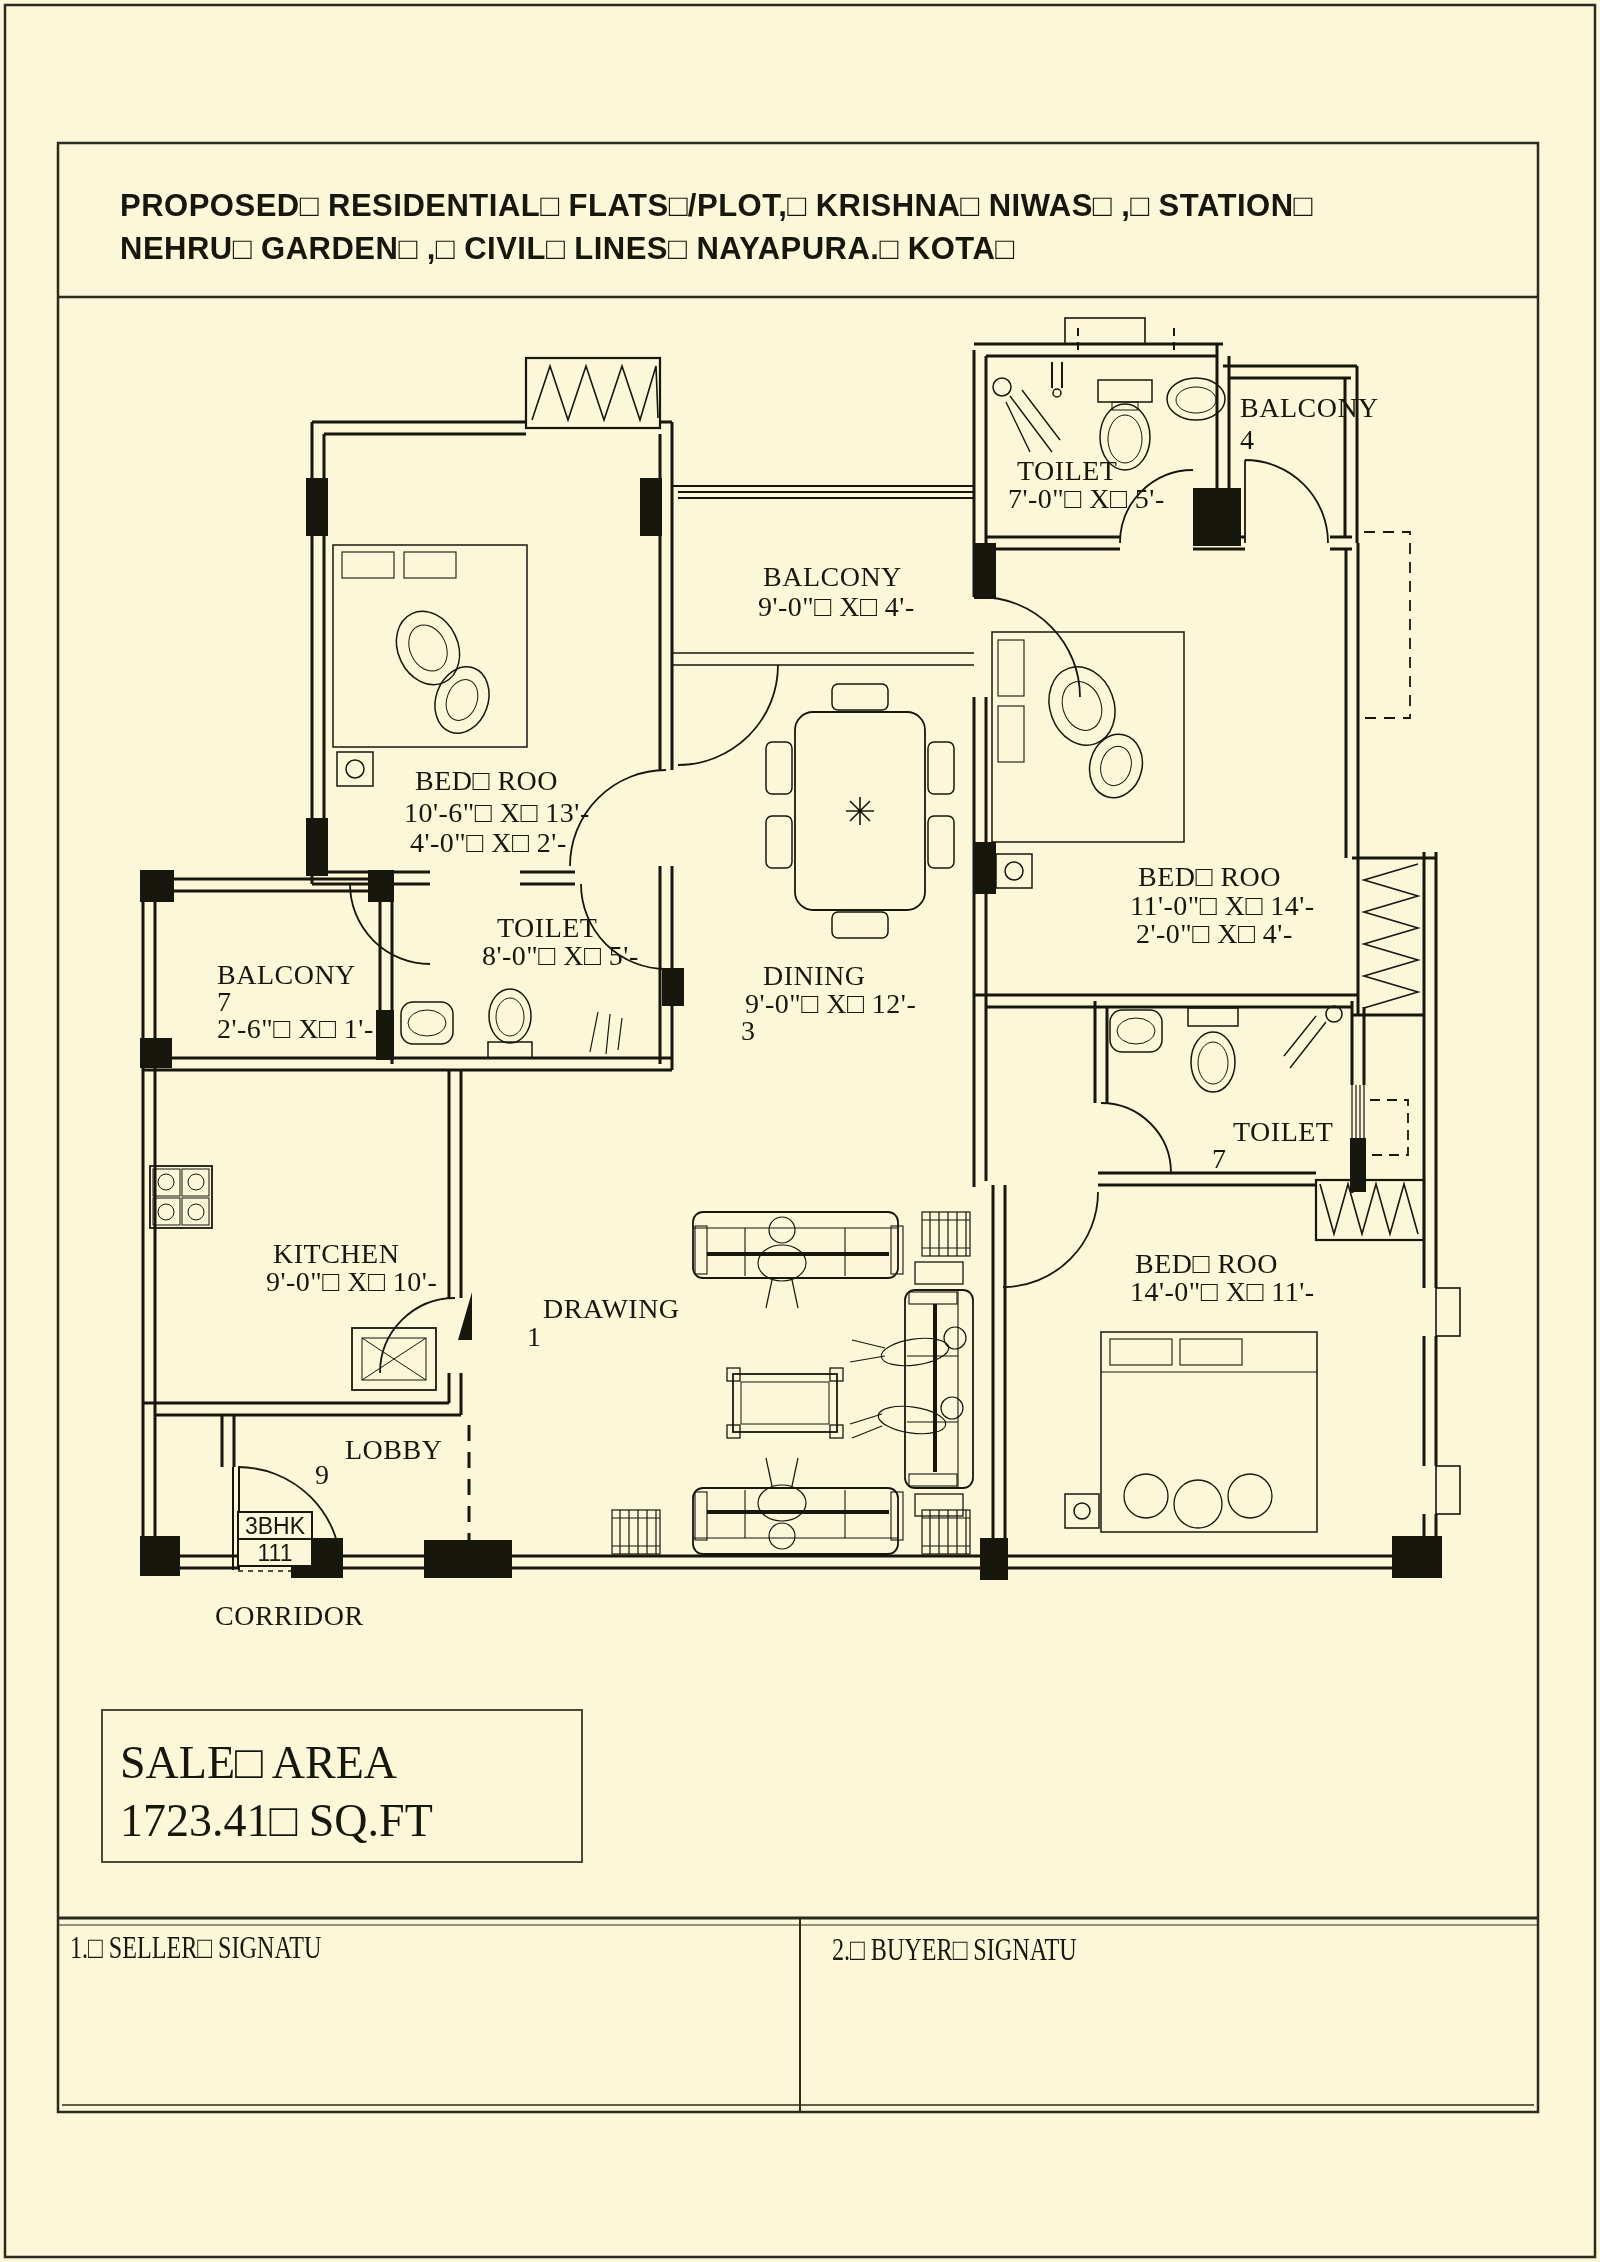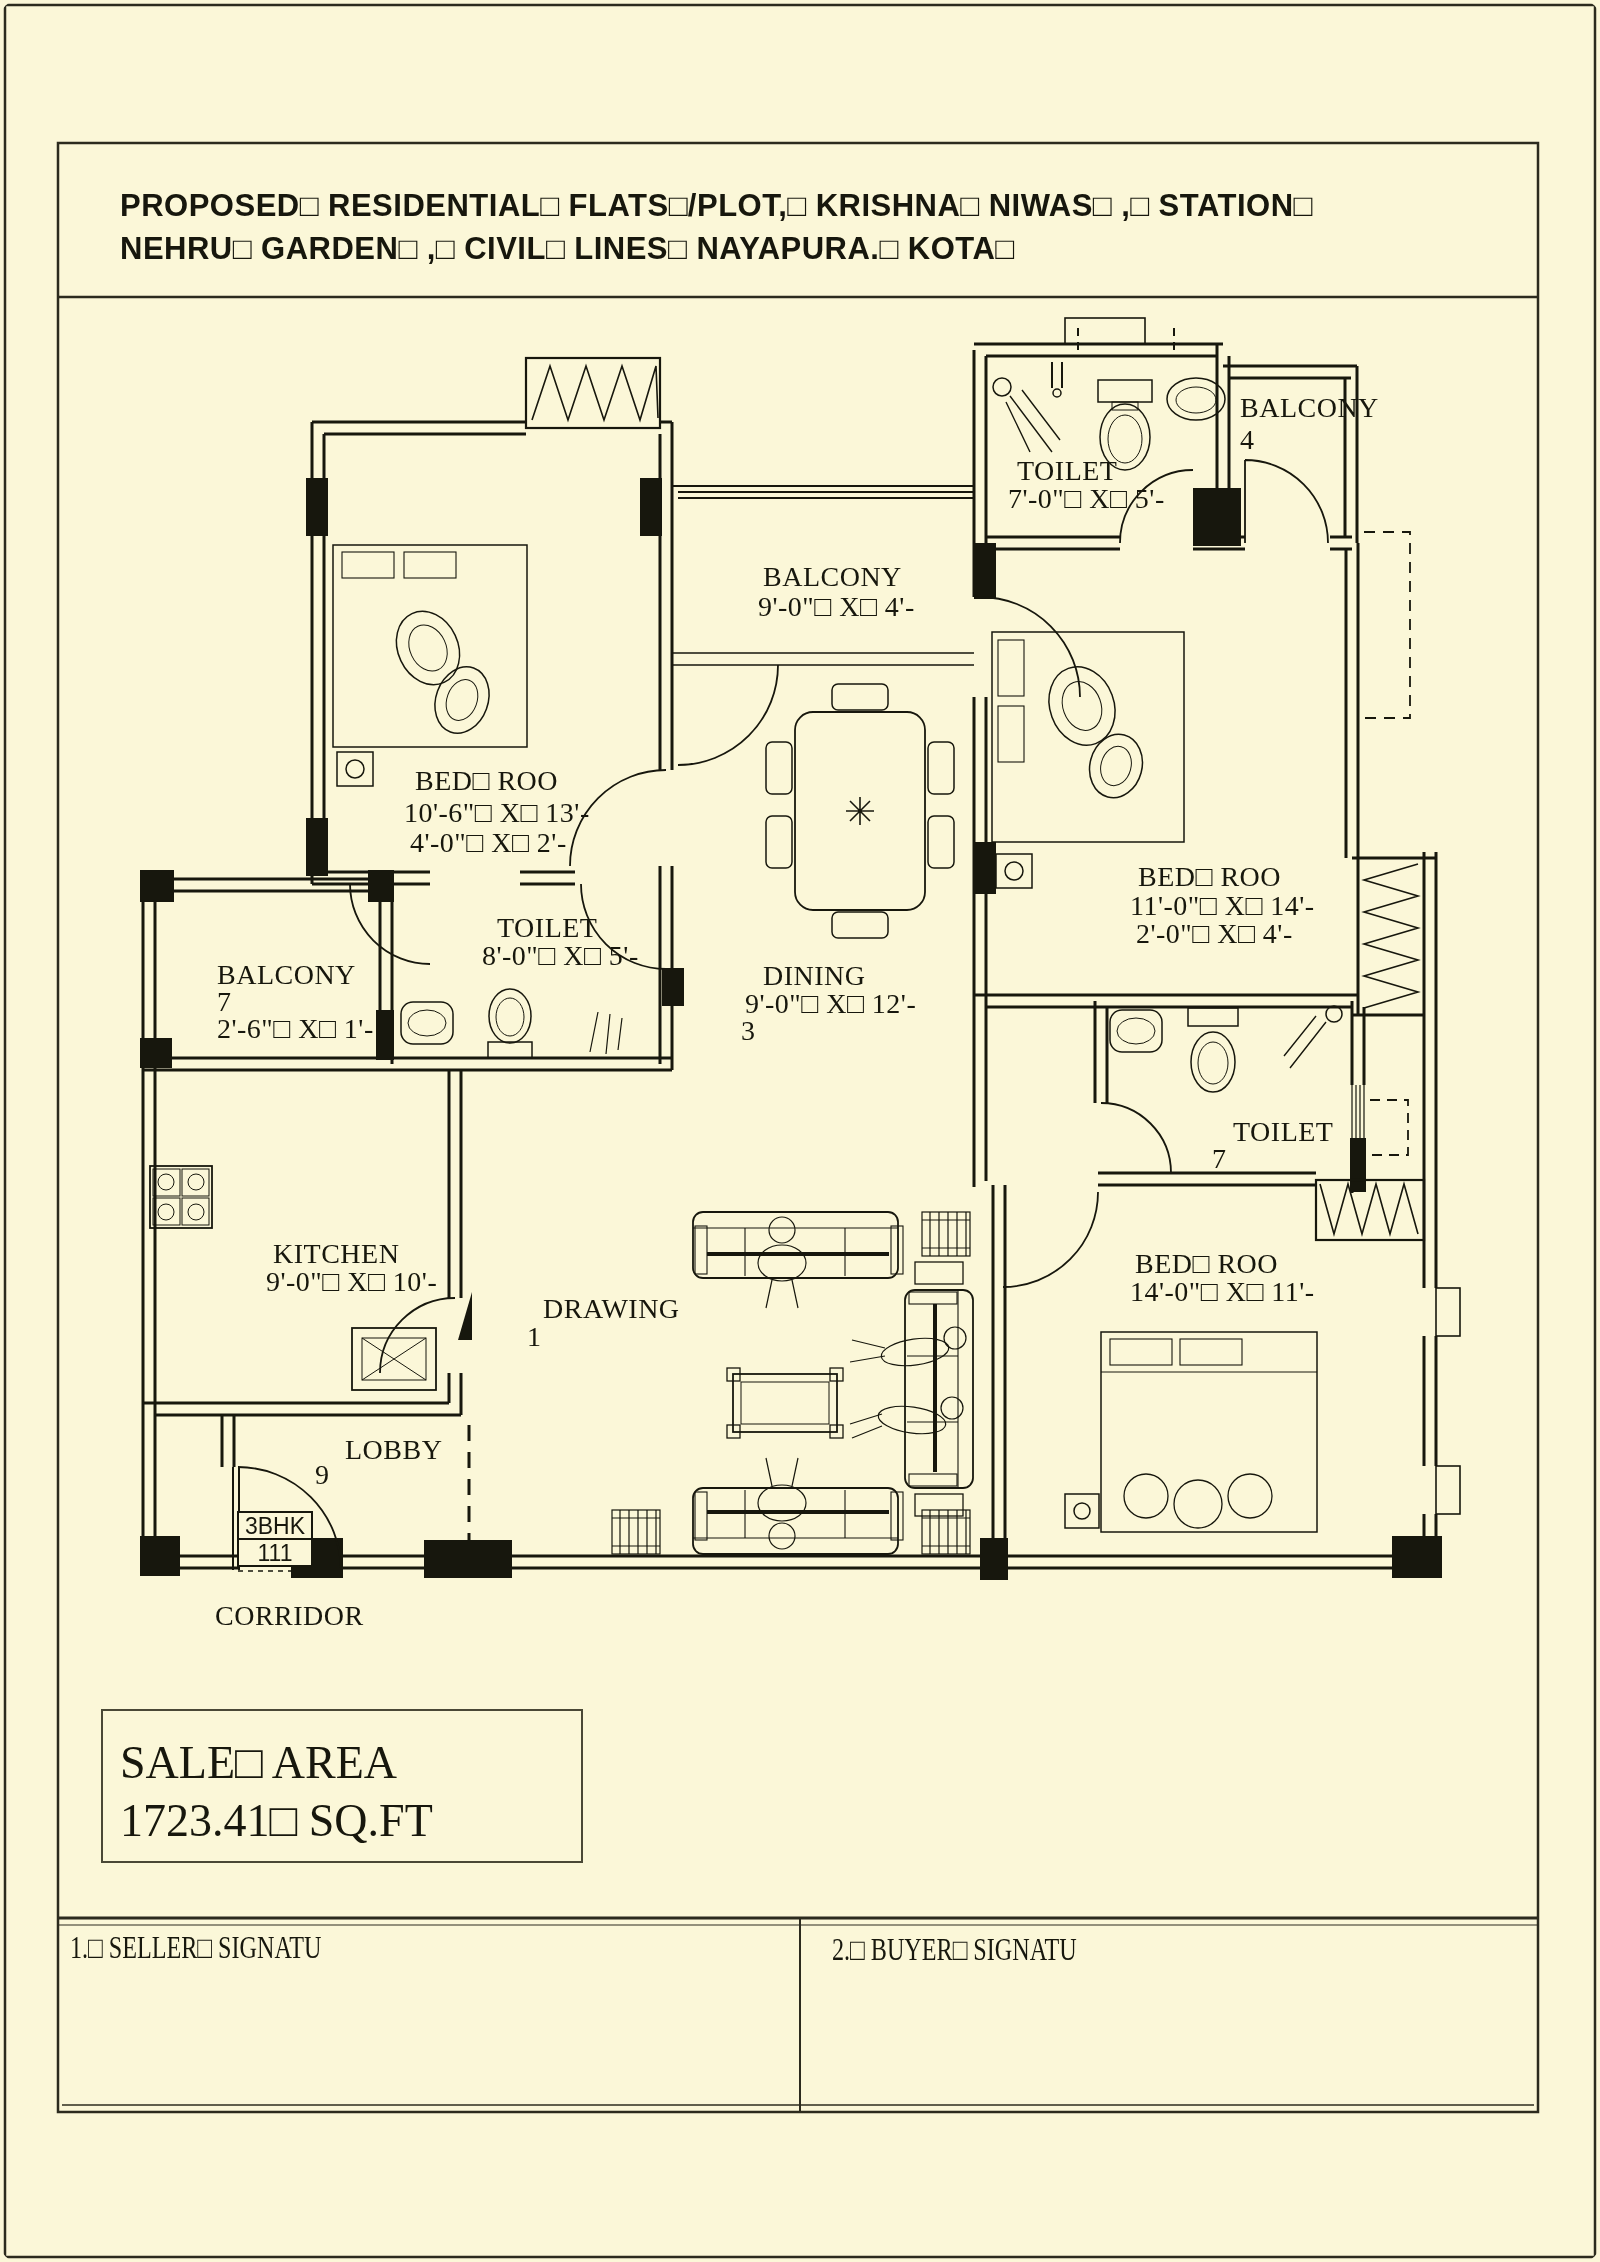--- a/index.html
+++ b/index.html
@@ -1,17 +1,17 @@
 <!DOCTYPE html>
 <html><head>
 <meta charset="utf-8">
 <style>
   html,body{margin:0;padding:0;}
   body{background:#fbf7d8;font-family:"Liberation Serif",serif;}
-  .page{position:relative;width:1600px;height:2262px;background:#fbf7d8;overflow:hidden;border-radius:19px;}
+  .page{position:relative;width:1600px;height:2262px;background:#fbf7d8;overflow:hidden;}
   svg{position:absolute;left:0;top:0;}
   svg text{fill:#17170d;}
   .t-title{font-family:"Liberation Sans",sans-serif;font-weight:bold;font-size:31px;letter-spacing:.5px;}
   .lbl{font-family:"Liberation Serif",serif;font-size:28px;letter-spacing:.5px;}
   .tag{font-family:"Liberation Sans",sans-serif;font-size:23px;}
   .sale{font-family:"Liberation Serif",serif;font-size:46px;}
   .sig{font-family:"Liberation Serif",serif;font-size:31px;}
 </style>
 </head>
 <body>

